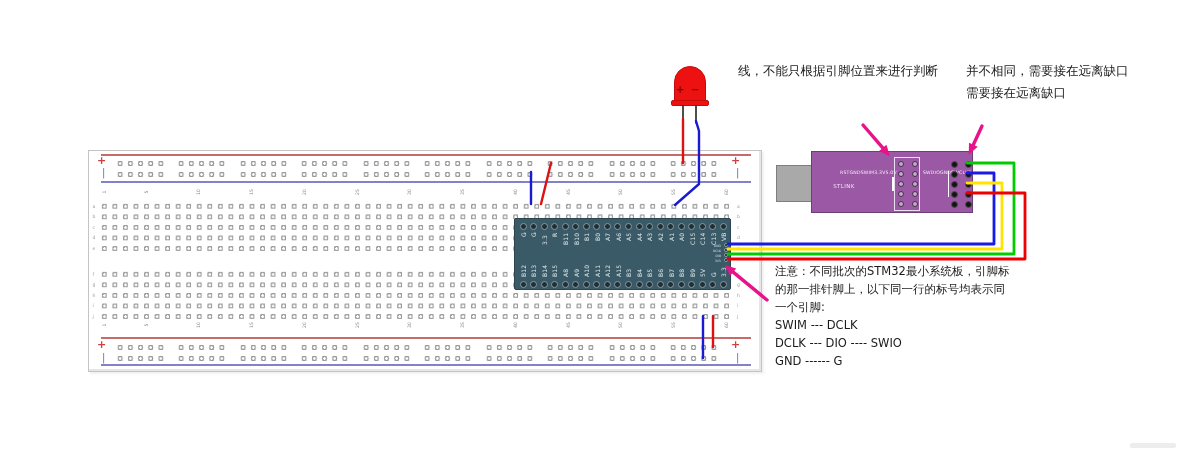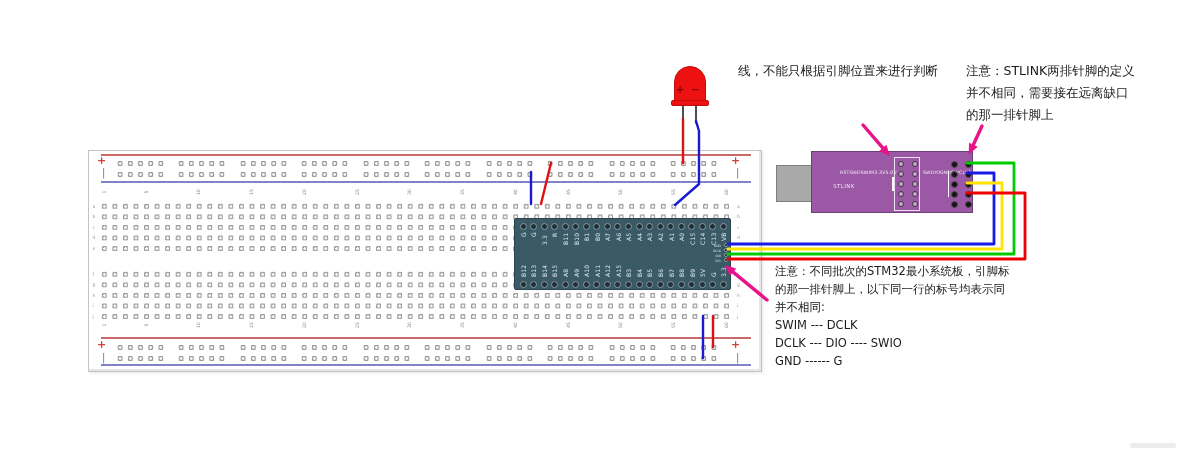--- a/index.html
+++ b/index.html
@@ -283,28 +283,27 @@
         <span class="hpin" style="left: 17.5px; top: 46.5px;"></span>
       </div>
     <div class="tick" style="left:80px;top:25px;height:14px"></div>
     <div class="tick" style="left:135.5px;top:19px;height:26px"></div>
   </div>
 
   <div class="ann" id="ann1">
       <div class="ln">线，不能只根据引脚位置来进行判断</div>
     </div>
   <div class="ann" id="ann2">
-      <div class="ln">注意：STLINK两排针脚的定义</div>
       <div class="ln">并不相同，需要接在远离缺口</div>
-      <div class="ln">的那一排针脚上</div>
+      <div class="ln">需要接在远离缺口</div>
     </div>
   <div class="ann" id="ann3">
       <div class="ln">注意：不同批次的STM32最小系统板，引脚标</div>
       <div class="ln">的那一排针脚上，以下同一行的标号均表示同</div>
-      <div class="ln">并不相同:</div>
+      <div class="ln">一个引脚:</div>
       <div class="ln">SWIM --- DCLK</div>
       <div class="ln">DCLK --- DIO ---- SWIO</div>
       <div class="ln">GND ------ G</div>
     </div>
 
   <svg id="ov" viewBox="0 0 1184 453">
       <polyline points="683,106 683,121" fill="none" stroke="#151515" stroke-width="1.5" stroke-linecap="round" stroke-linejoin="round"></polyline>
       <polyline points="696,106 696,123" fill="none" stroke="#151515" stroke-width="1.5" stroke-linecap="round" stroke-linejoin="round"></polyline>
       <polyline points="683,119 683,163" fill="none" stroke="#dd1111" stroke-width="2.4" stroke-linecap="round" stroke-linejoin="round"></polyline>
       <polyline points="696,121 699,131 699,184 675,205" fill="none" stroke="#1a1ad0" stroke-width="2.4" stroke-linecap="round" stroke-linejoin="round"></polyline>

